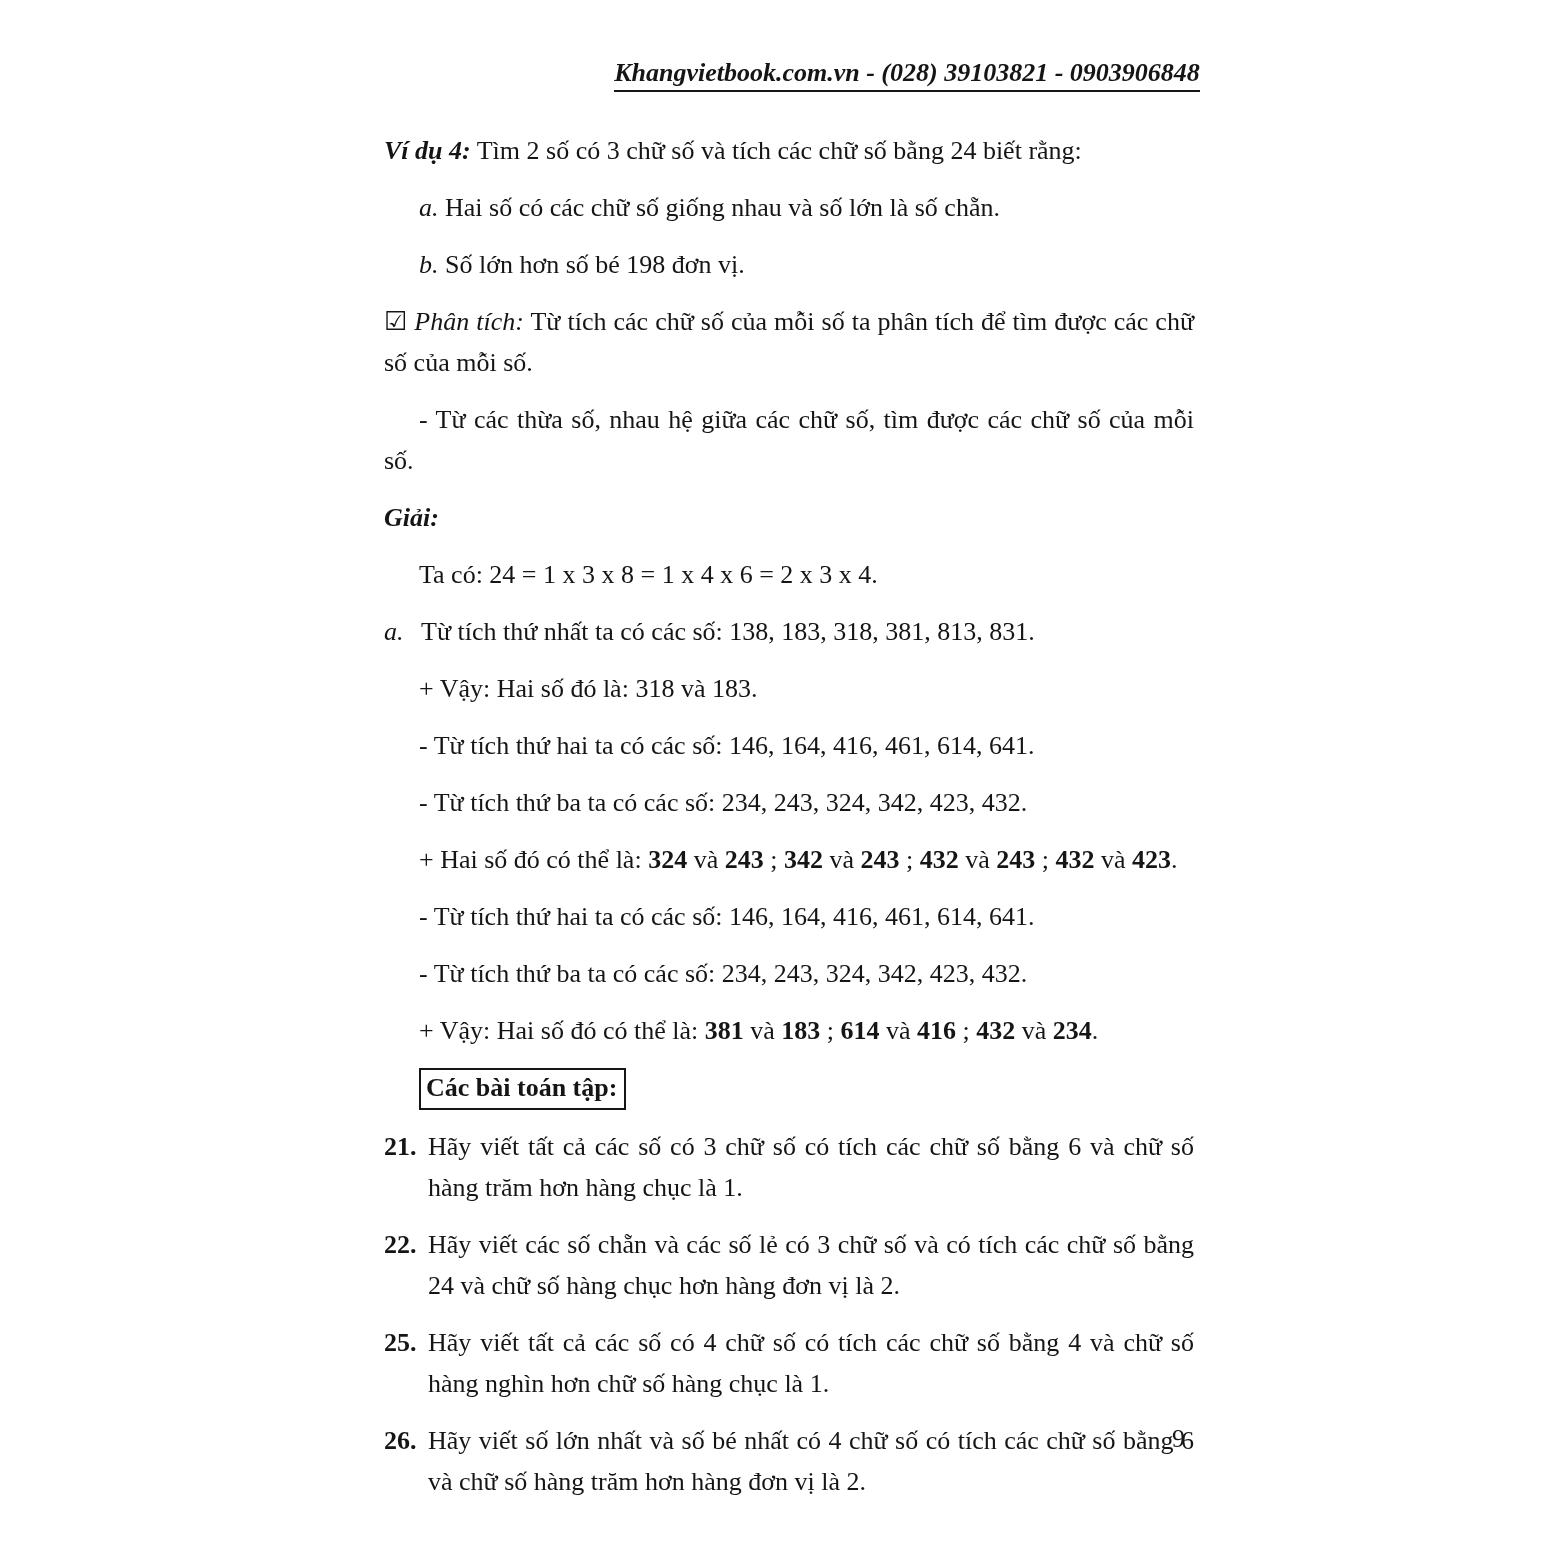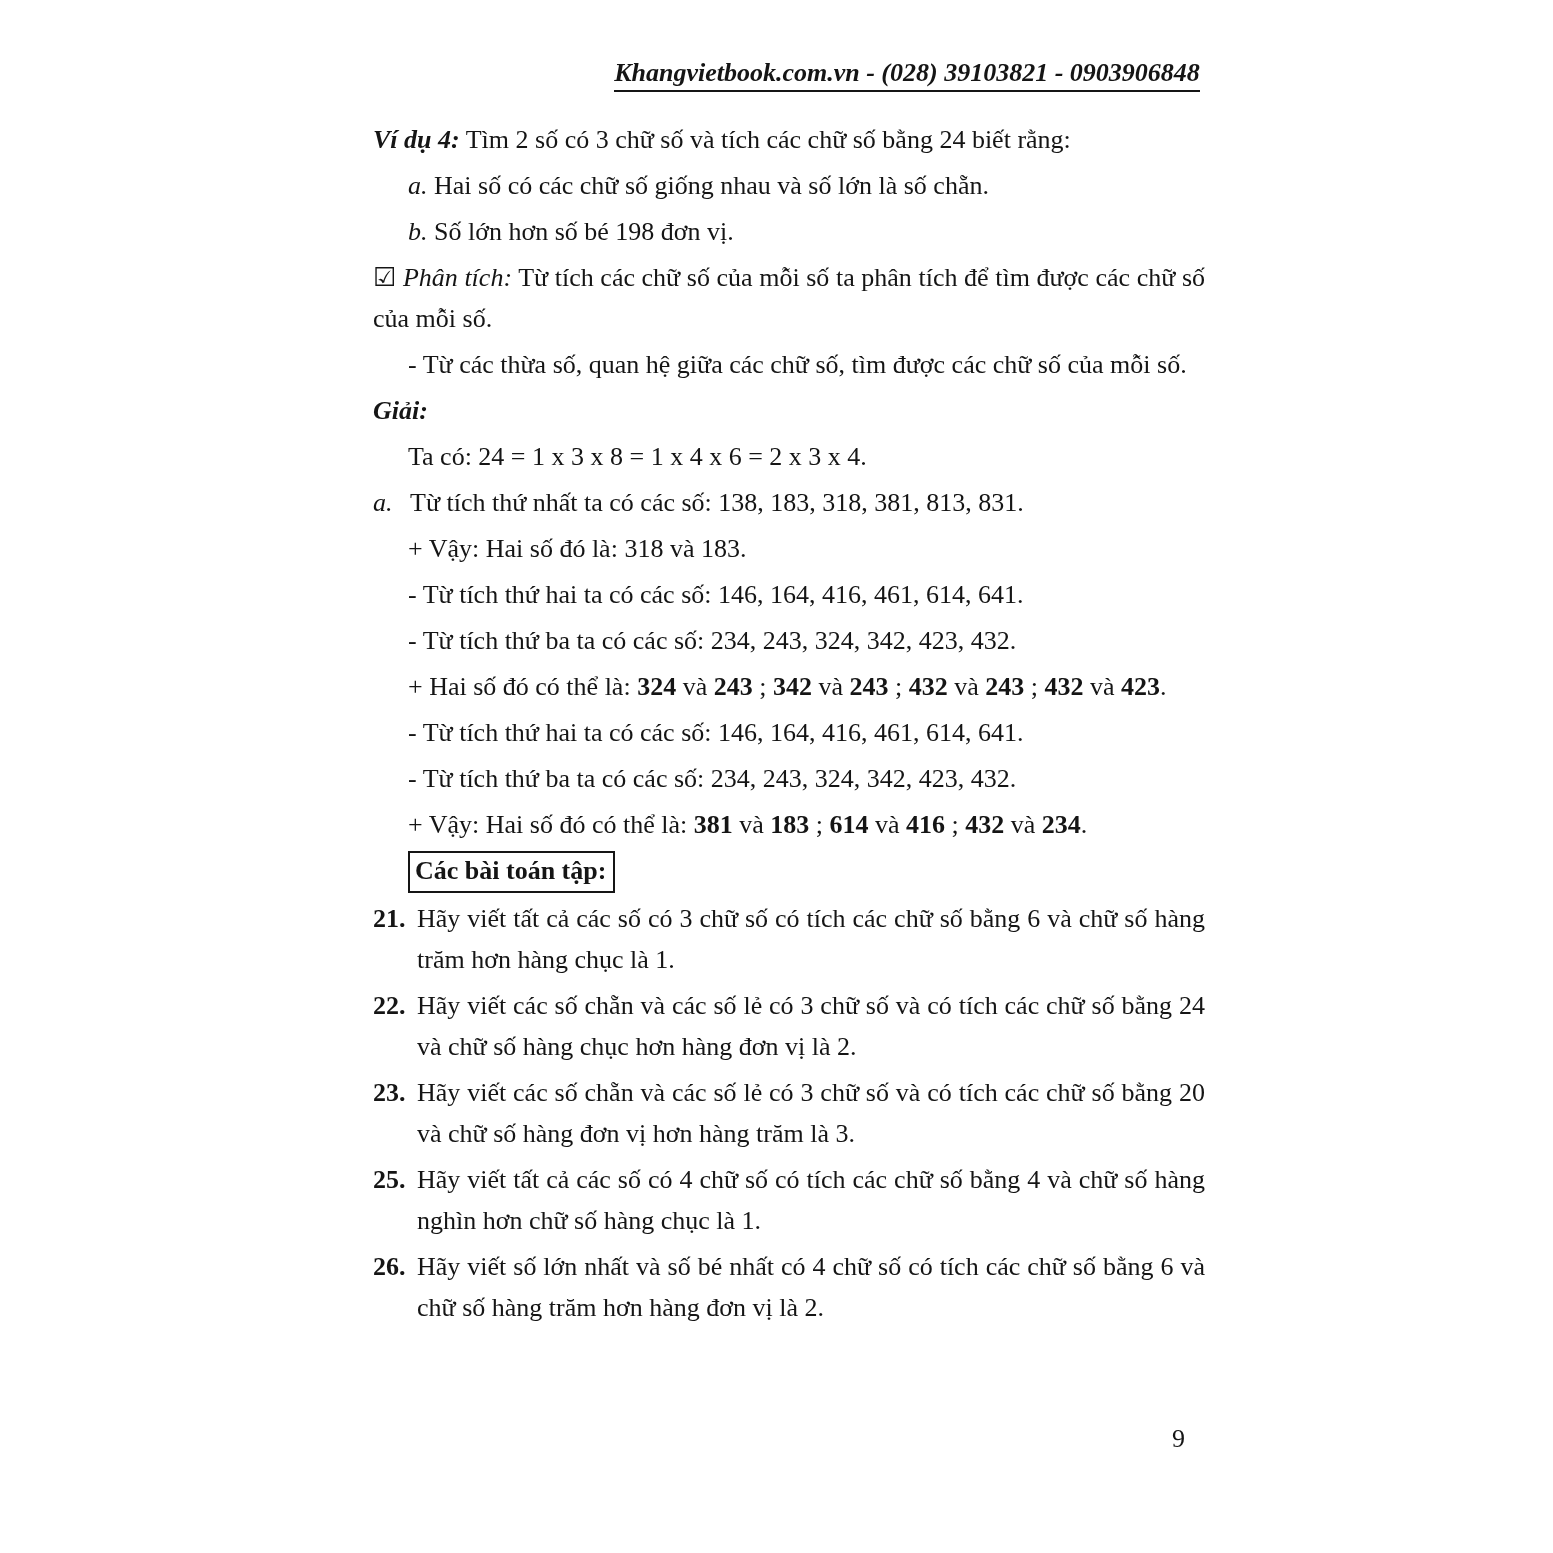--- a/index.html
+++ b/index.html
@@ -29,21 +29,21 @@
     border-bottom: 2px solid #151515;
     padding-bottom: 2px;
   }
   .content {
     position: absolute;
     top: 114px; left: 368px; width: 842px;
     font-size: 26px;
     line-height: 41px;
     text-align: justify;
   }
-  .content p { margin: 5px; }
+  .content p { margin: 16px; }
   .ind { text-indent: 35px; }
   .center { }
   .bi { font-weight: bold; font-style: italic; }
   .hang { padding-left: 37px; text-indent: -37px; }
   .hang-ex { padding-left: 44px; text-indent: -44px; }
   .lbl { display: inline-block; text-indent: 0; width: 37px; }
   .lbl-ex { display: inline-block; text-indent: 0; width: 44px; }
   .heading-line { margin-top: 5px !important; margin-bottom: 3px !important; text-indent: 35px; }
   .box-heading {
     display: inline-block;
@@ -71,21 +71,21 @@
   <div class="content">
 
     <p><span class="bi">Ví dụ 4:</span><span> Tìm 2 số có 3 chữ số và tích các chữ số bằng 24 biết rằng:</span></p>
 
     <p class="ind"><i>a.</i><span> Hai số có các chữ số giống nhau và số lớn là số chẵn.</span></p>
 
     <p class="ind"><i>b.</i><span> Số lớn hơn số bé 198 đơn vị.</span></p>
 
     <p><span>☑</span><i> Phân tích:</i><span> Từ tích các chữ số của mỗi số ta phân tích để tìm được các chữ số của mỗi số.</span></p>
 
-    <p class="ind">- Từ các thừa số, quan hệ giữa các chữ số, tìm được các chữ số của mỗi số.</p>
+    <p class="ind">- Từ các thừa số, nhau hệ giữa các chữ số, tìm được các chữ số của mỗi số.</p>
 
 
     <p class="center bi">Giải:</p>
 
     <p class="ind">Ta có: 24 = 1 x 3 x 8 = 1 x 4 x 6 = 2 x 3 x 4.</p>
 
     <p class="hang"><i class="lbl">a.</i><span>Từ tích thứ nhất ta có các số: 138, 183, 318, 381, 813, 831.</span></p>
 
     <p class="ind">+ Vậy: Hai số đó là: 318 và 183.</p>
     <p class="ind">- Từ tích thứ hai ta có các số: 146, 164, 416, 461, 614, 641.</p>
@@ -96,21 +96,20 @@
     <p class="ind">- Từ tích thứ hai ta có các số: 146, 164, 416, 461, 614, 641.</p>
     <p class="ind">- Từ tích thứ ba ta có các số: 234, 243, 324, 342, 423, 432.</p>
     <p class="ind"><span>+ Vậy: Hai số đó có thể là: </span><b>381</b><span> và </span><b>183</b><span> ; </span><b>614</b><span> và </span><b>416</b><span> ; </span><b>432</b><span> và </span><b>234</b><span>.</span></p>
 
     <p class="heading-line"><span class="box-heading">Các bài toán tập:</span></p>
 
     <p class="hang-ex"><b class="lbl-ex">21.</b><span>Hãy viết tất cả các số có 3 chữ số có tích các chữ số bằng 6 và chữ số hàng trăm hơn hàng chục là 1.</span></p>
 
     <p class="hang-ex"><b class="lbl-ex">22.</b><span>Hãy viết các số chẵn và các số lẻ có 3 chữ số và có tích các chữ số bằng 24 và chữ số hàng chục hơn hàng đơn vị là 2.</span></p>
 
-    <p class="hang-ex"><b class="lbl-ex">23.</b><span>Hãy viết các số chẵn và các số lẻ có 3 chữ số và có tích các chữ số bằng 20 và chữ số hàng đơn vị hơn hàng trăm là 3.</span></p>
 
 
     <p class="hang-ex"><b class="lbl-ex">25.</b><span>Hãy viết tất cả các số có 4 chữ số có tích các chữ số bằng 4 và chữ số hàng nghìn hơn chữ số hàng chục là 1.</span></p>
 
     <p class="hang-ex"><b class="lbl-ex">26.</b><span>Hãy viết số lớn nhất và số bé nhất có 4 chữ số có tích các chữ số bằng 6 và chữ số hàng trăm hơn hàng đơn vị là 2.</span></p>
 
   </div>
 
   <div class="page-number">9</div>
 

